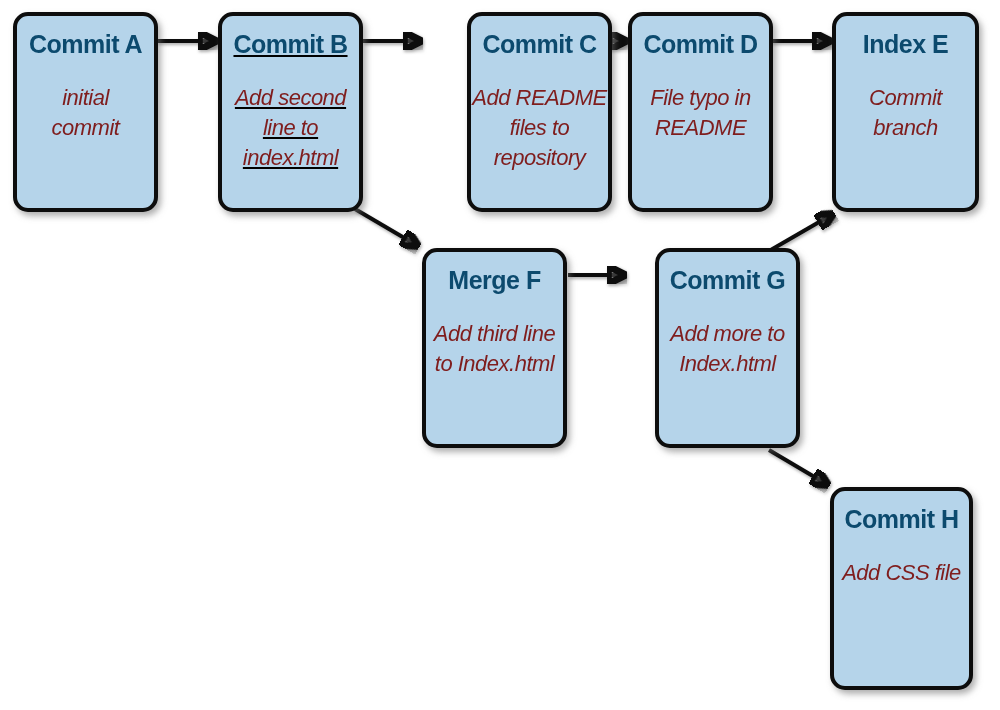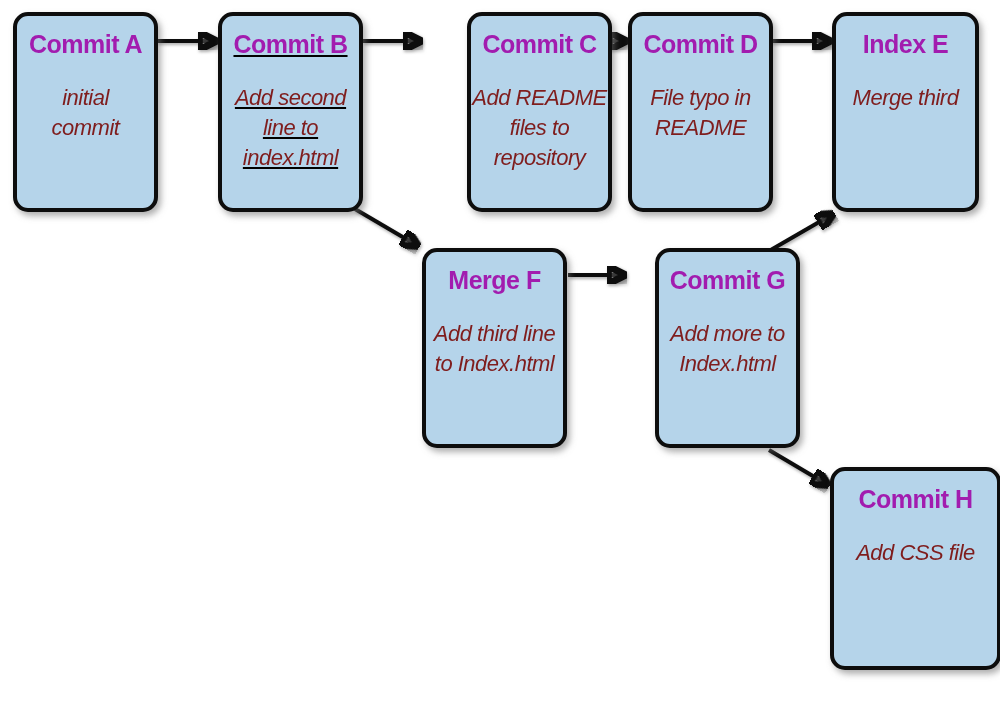--- a/index.html
+++ b/index.html
@@ -34,21 +34,21 @@
     border-radius: 15px;
     box-shadow: 3px 4px 6px rgba(110,110,110,0.55);
     text-align: center;
     padding-top: 14px;
   }
   .node-title {
     display: block;
     font-weight: bold;
     font-size: 25px;
     line-height: 28px;
-    color: #a21caf;
+    color: #0c4a6e;
     letter-spacing: -0.5px;
   }
   .node-desc {
     display: block;
     margin-top: 25px;
     font-style: italic;
     font-size: 22px;
     line-height: 30px;
     color: #7f1d1d;
     white-space: pre-line;
@@ -97,33 +97,33 @@
   </div>
 
   <div class="node" style="left:628px; top:12px;">
     <span class="node-title">Commit D</span>
     <span class="node-desc">File typo in
 README</span>
   </div>
 
   <div class="node" style="left:832px; top:12px; width:147px;">
     <span class="node-title">Index E</span>
-    <span class="node-desc">Merge third</span>
+    <span class="node-desc">Commit branch</span>
   </div>
 
   <div class="node" style="left:422px; top:248px;">
     <span class="node-title">Merge F</span>
     <span class="node-desc">Add third line
 to Index.html</span>
   </div>
 
   <div class="node" style="left:627px; top:248px;margin-left:28px;">
     <span class="node-title">Commit G</span>
     <span class="node-desc">Add more to
 Index.html</span>
   </div>
 
-  <div class="node" style="left:830px; top:467px; width:171px; height:203px;">
+  <div class="node" style="left:830px; top:487px; width:143px; height:203px;">
     <span class="node-title">Commit H</span>
     <span class="node-desc">Add CSS file</span>
   </div>
 
 </div>
 
 </body></html>

